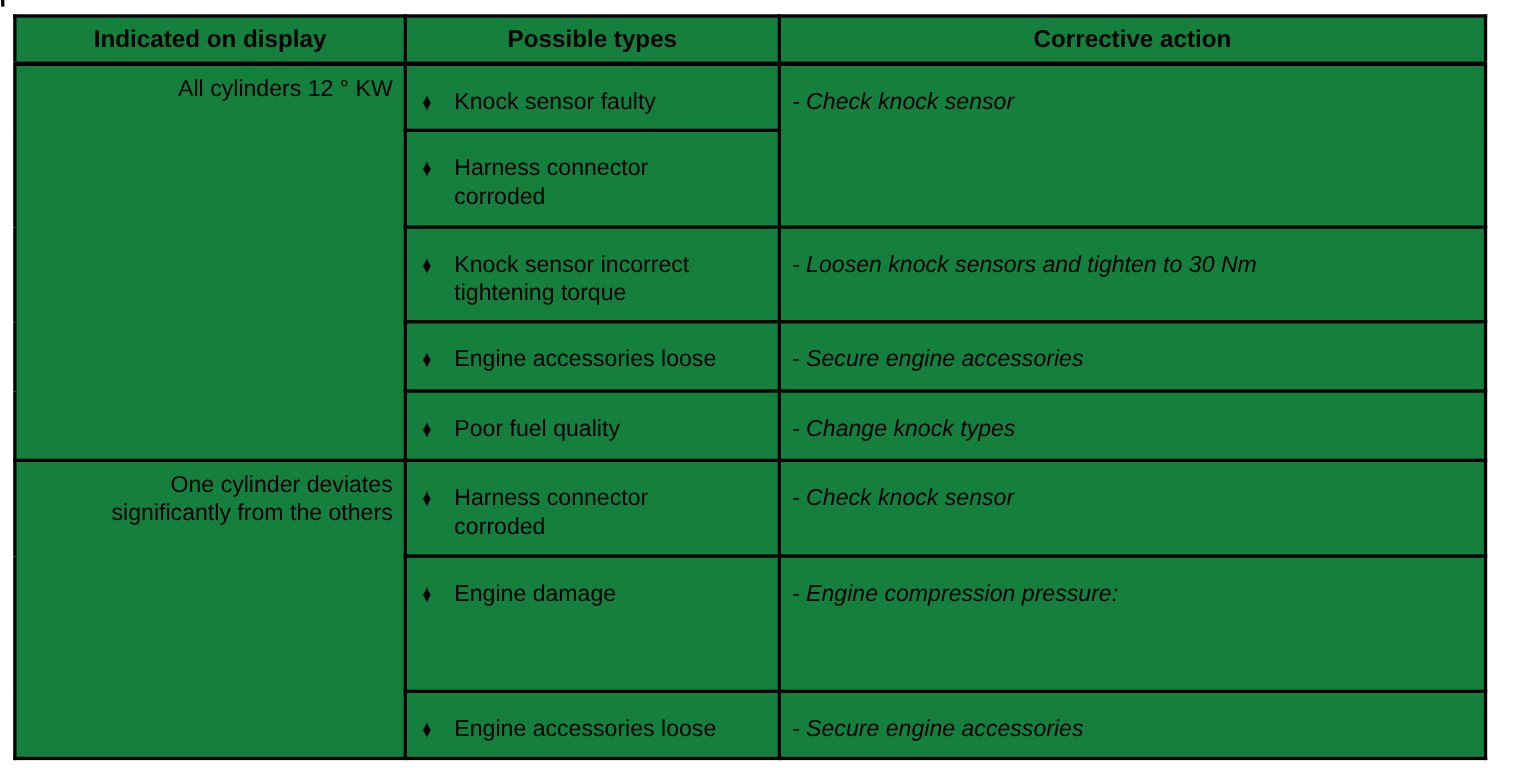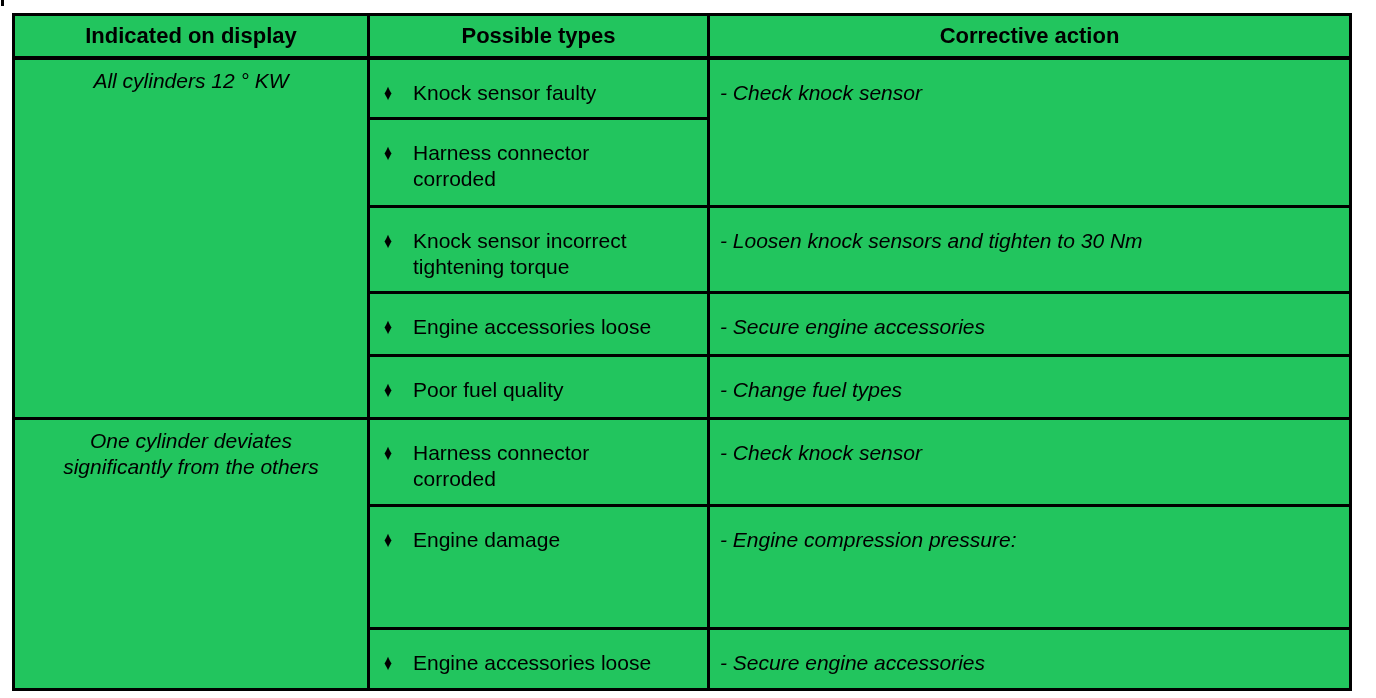--- a/index.html
+++ b/index.html
@@ -35,43 +35,42 @@
   .trouble-table col.c1 { width: 355px; }
   .trouble-table col.c2 { width: 340px; }
   .trouble-table col.c3 { width: 642px; }
   .trouble-table th,
   .trouble-table td {
     border: 3px solid #000000;
     margin: 0;
     box-sizing: border-box;
     font-size: 21px;
     line-height: 1.25;
-    background: #22c55e;
+    background: #15803d;
   }
   .trouble-table th {
     height: 43px;
     font-size: 22px;
     font-weight: bold;
     text-align: center;
     vertical-align: middle;
     padding: 2px 4px;
     border-bottom-width: 4px;
   }
   tr.h61  { height: 61px;  }
   tr.h63  { height: 63px;  }
   tr.h86  { height: 86px;  }
   tr.h87  { height: 87px;  }
   tr.h88  { height: 88px;  }
   tr.h123 { height: 123px; }
   td.display-cell {
-    text-align: center;
+    text-align: right;
     vertical-align: top;
     padding: 8px 10px 8px 10px;
     white-space: pre-line;
-    font-style: italic;
   }
   td.cause-cell {
     vertical-align: top;
     padding: 20px 8px 8px 14px;
   }
   .cause-inner {
     display: flex;
     align-items: flex-start;
   }
   .bullet {
@@ -153,21 +152,21 @@
         </td>
         <td class="action-cell">- Secure engine accessories</td>
       </tr>
       <tr class="h63">
         <td class="cause-cell">
           <div class="cause-inner">
             <span class="bullet">♦</span>
             <span class="cause-text">Poor fuel quality</span>
           </div>
         </td>
-        <td class="action-cell">- Change fuel types</td>
+        <td class="action-cell">- Change knock types</td>
       </tr>
 
       <tr class="h87">
         <td class="display-cell" rowspan="3">One cylinder deviates
 significantly from the others</td>
         <td class="cause-cell">
           <div class="cause-inner">
             <span class="bullet">♦</span>
             <span class="cause-text">Harness connector
 corroded</span>

